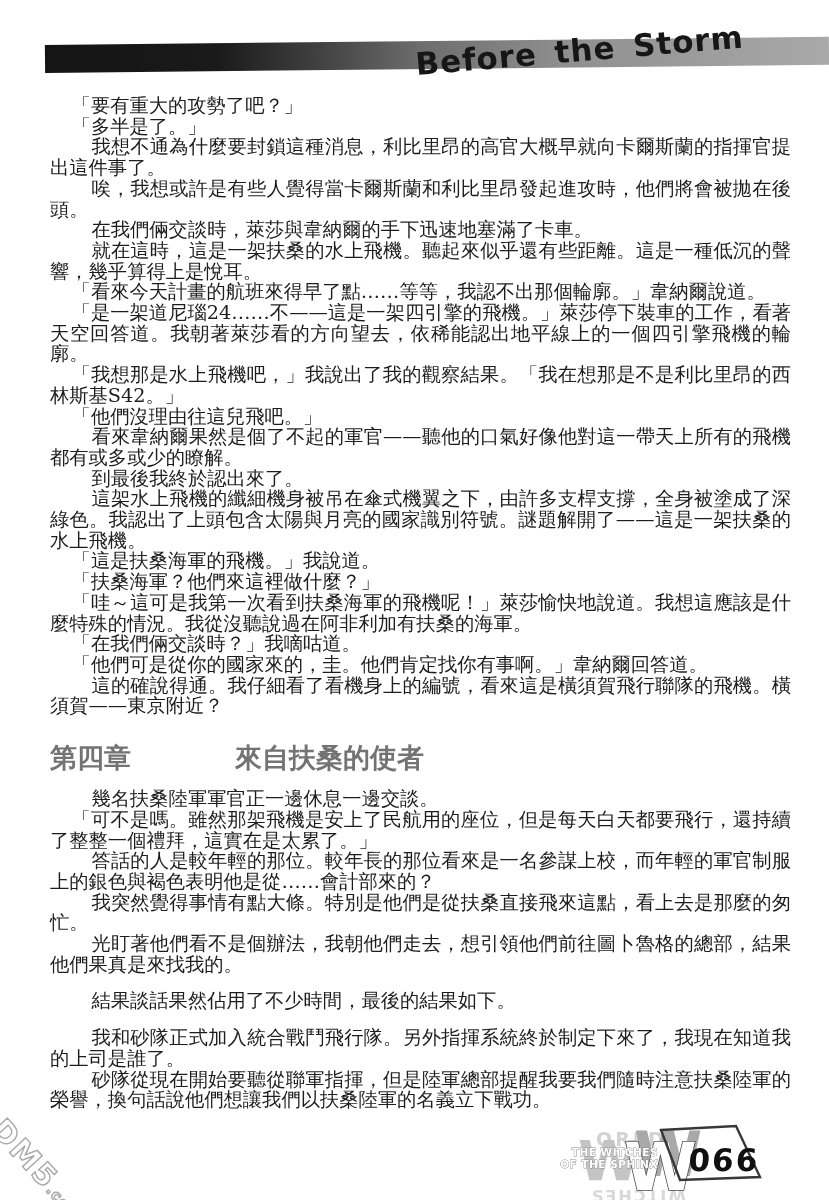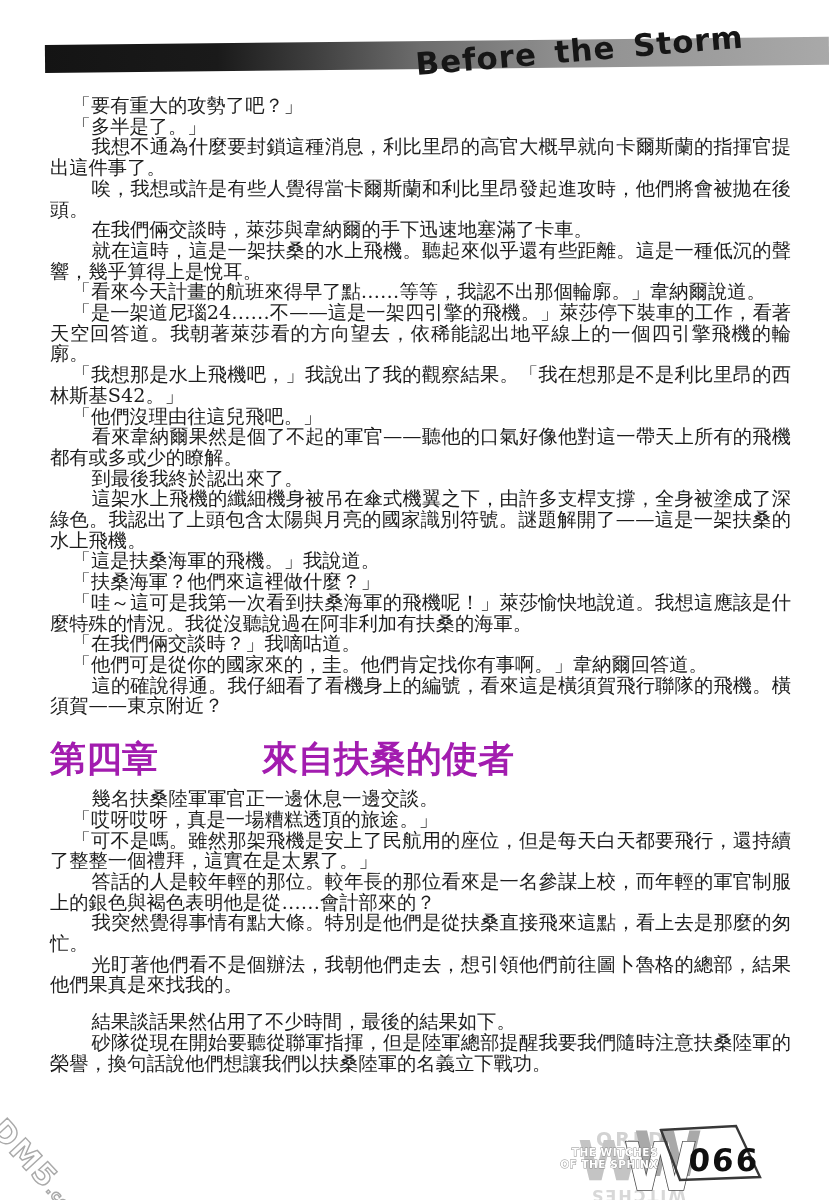--- a/index.html
+++ b/index.html
@@ -28,22 +28,22 @@
     position:absolute; left:50px; top:96px; width:741px;
     color:#1d1d1d; font-size:19.3px; line-height:20.7px;
     text-align:justify;
   }
   p.para { margin:0; }
   p.nar  { text-indent:2.15em; }
   p.dlg  { text-indent:1.12em; }
   p.gap  { margin-top:16px; }
 
   h2.chapter {
-    margin:24px 0 14px 0; font-size:36px; line-height:34px;
-    font-weight:bold; color:#a21caf; text-indent:0;
+    margin:24px 0 14px 0; font-size:27px; line-height:34px;
+    font-weight:bold; color:#737373; text-indent:0;
   }
   .chapter-title { margin-left:104px; }
 
   
   .watermark {
     position:absolute; left:10px; top:1112px;
     transform:rotate(47deg); transform-origin:0 0;
     font-family:"DejaVu Sans","Liberation Sans",sans-serif;
     font-weight:900; font-size:30px; letter-spacing:2px;
     color:#ffffff; -webkit-text-stroke:1.4px #a9a9a9;
@@ -91,26 +91,26 @@
         <p class="para dlg">「他們可是從你的國家來的，圭。他們肯定找你有事啊。」韋納爾回答道。</p>
         <p class="para nar">這的確說得通。我仔細看了看機身上的編號，看來這是橫須賀飛行聯隊的飛機。橫須賀——東京附近？</p>
       </div>
 
     <h2 class="chapter">
       <span>第四章</span><span class="chapter-title">來自扶桑的使者</span>
     </h2>
 
     <div id="sec2">
         <p class="para nar">幾名扶桑陸軍軍官正一邊休息一邊交談。</p>
-        <p class="para dlg">「哎呀哎呀，真是一場糟糕透頂的旅途。」</p>
         <p class="para dlg">「可不是嗎。雖然那架飛機是安上了民航用的座位，但是每天白天都要飛行，還持續了整整一個禮拜，這實在是太累了。」</p>
         <p class="para nar">答話的人是較年輕的那位。較年長的那位看來是一名參謀上校，而年輕的軍官制服上的銀色與褐色表明他是從……會計部來的？</p>
         <p class="para nar">我突然覺得事情有點大條。特別是他們是從扶桑直接飛來這點，看上去是那麼的匆忙。</p>
         <p class="para nar">光盯著他們看不是個辦法，我朝他們走去，想引領他們前往圖卜魯格的總部，結果他們果真是來找我的。</p>
         <p class="para nar gap">結果談話果然佔用了不少時間，最後的結果如下。</p>
+        <p class="para nar gap">我和砂隊正式加入統合戰鬥飛行隊。另外指揮系統終於制定下來了，我現在知道我的上司是誰了。</p>
         <p class="para nar">砂隊從現在開始要聽從聯軍指揮，但是陸軍總部提醒我要我們隨時注意扶桑陸軍的榮譽，換句話說他們想讓我們以扶桑陸軍的名義立下戰功。</p>
       </div>
   </main>
 
   <div class="watermark">
     <span>DM5</span><span class="wm-suffix">.com</span>
   </div>
 
   <svg class="footer-logo" width="250" height="84" viewBox="0 0 250 84" xmlns="http://www.w3.org/2000/svg">
 

